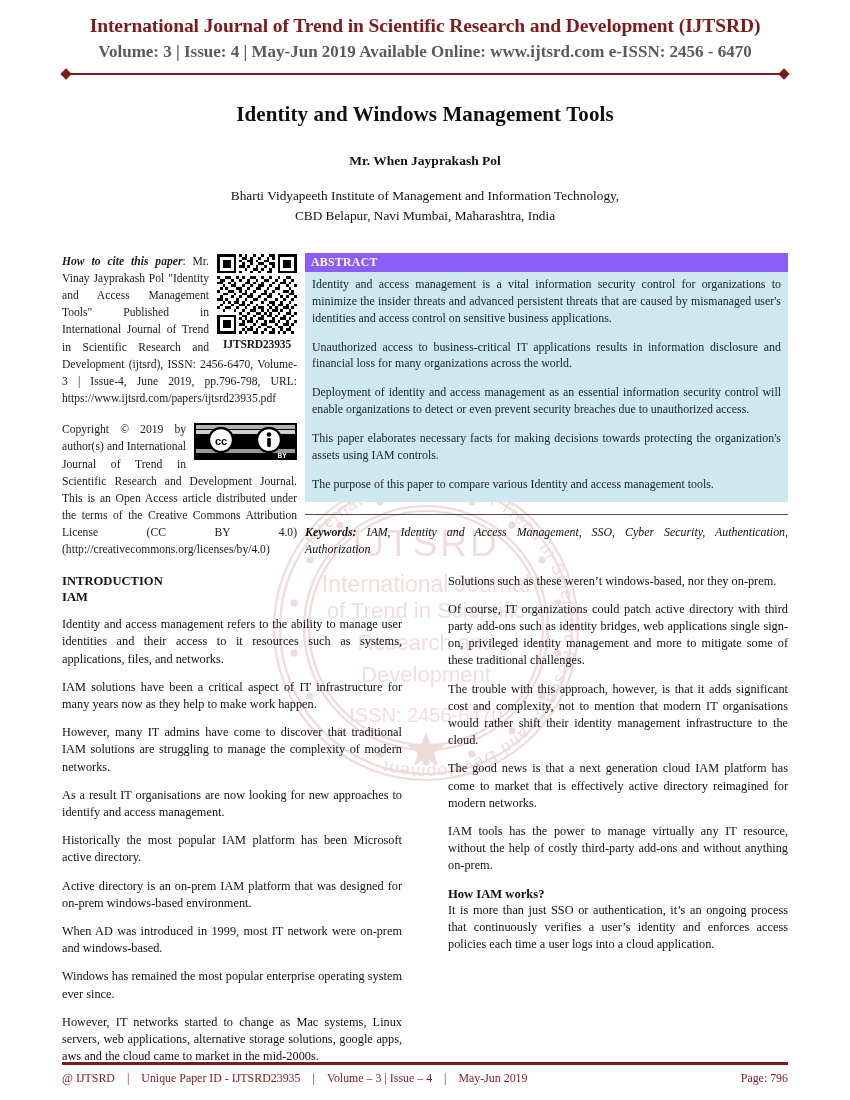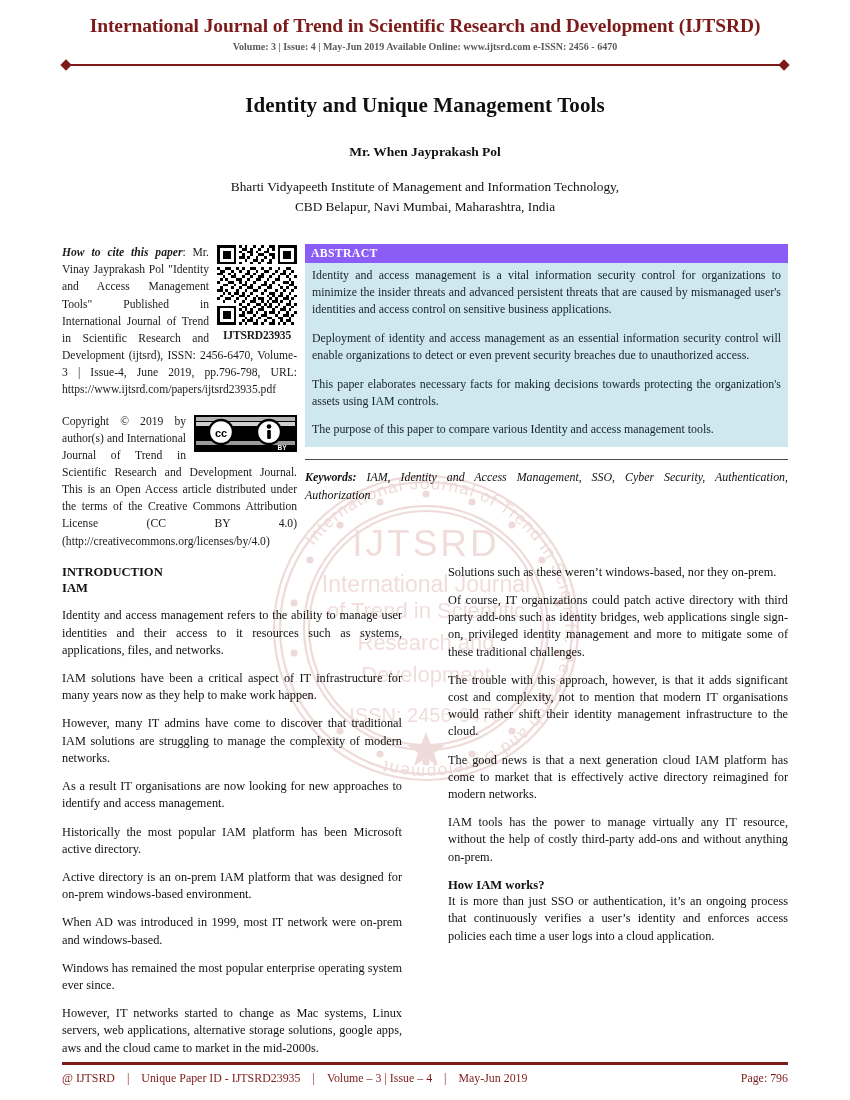--- a/index.html
+++ b/index.html
@@ -20,21 +20,21 @@
     font-family: "Liberation Serif", serif;
     font-weight: 700;
     font-size: 19.5px;
     color: #7d1b1b;
     letter-spacing: -0.1px;
     line-height: 1.25;
   }
   .journal-sub {
     font-family: "Liberation Serif", serif;
     font-weight: 700;
-    font-size: 10px;
+    font-size: 17px;
     color: #5a5a5a;
     margin-top: 3px;
     line-height: 1.25;
   }
   .rule-diamond {
     position: relative;
     height: 12px;
     margin: 5px 0 0 0;
   }
   .rule-diamond .bar {
@@ -264,21 +264,21 @@
   <div class="masthead">
     <div class="journal-title">International Journal of Trend in Scientific Research and Development (IJTSRD)</div>
     <div class="journal-sub">Volume: 3 | Issue: 4 | May-Jun 2019 Available Online: www.ijtsrd.com e-ISSN: 2456 - 6470</div>
     <div class="rule-diamond">
       <span class="dia l"></span>
       <span class="bar"></span>
       <span class="dia r"></span>
     </div>
   </div>
 
-  <div class="paper-title">Identity and Unique Management Tools</div>
+  <div class="paper-title">Identity and Windows Management Tools</div>
   <div class="author">Mr. When Jayprakash Pol</div>
   <div class="affil">
     <div>Bharti Vidyapeeth Institute of Management and Information Technology,</div>
     <div>CBD Belapur, Navi Mumbai, Maharashtra, India</div>
   </div>
 
   <div class="top-area">
 
     <div class="col-left">
 
@@ -536,20 +536,21 @@
       </div>
     </div>
 
     <div class="col-gap"></div>
 
     <div class="col-right">
       <div class="abstract-box">
         <div class="abstract-head">ABSTRACT</div>
         <div class="abstract-body">
           <p>Identity and access management is a vital information security control for organizations to minimize the insider threats and advanced persistent threats that are caused by mismanaged user's identities and access control on sensitive business applications.</p>
+          <p>Unauthorized access to business-critical IT applications results in information disclosure and financial loss for many organizations across the world.</p>
           <p>Deployment of identity and access management as an essential information security control will enable organizations to detect or even prevent security breaches due to unauthorized access.</p>
           <p>This paper elaborates necessary facts for making decisions towards protecting the organization's assets using IAM controls.</p>
           <p>The purpose of this paper to compare various Identity and access management tools.</p>
         </div>
       </div>
 
       <div class="kw-sep"></div>
 
       <div class="keywords">
         <b>Keywords:</b><span> IAM, Identity and Access Management, SSO, Cyber Security, Authentication, Authorization</span>

